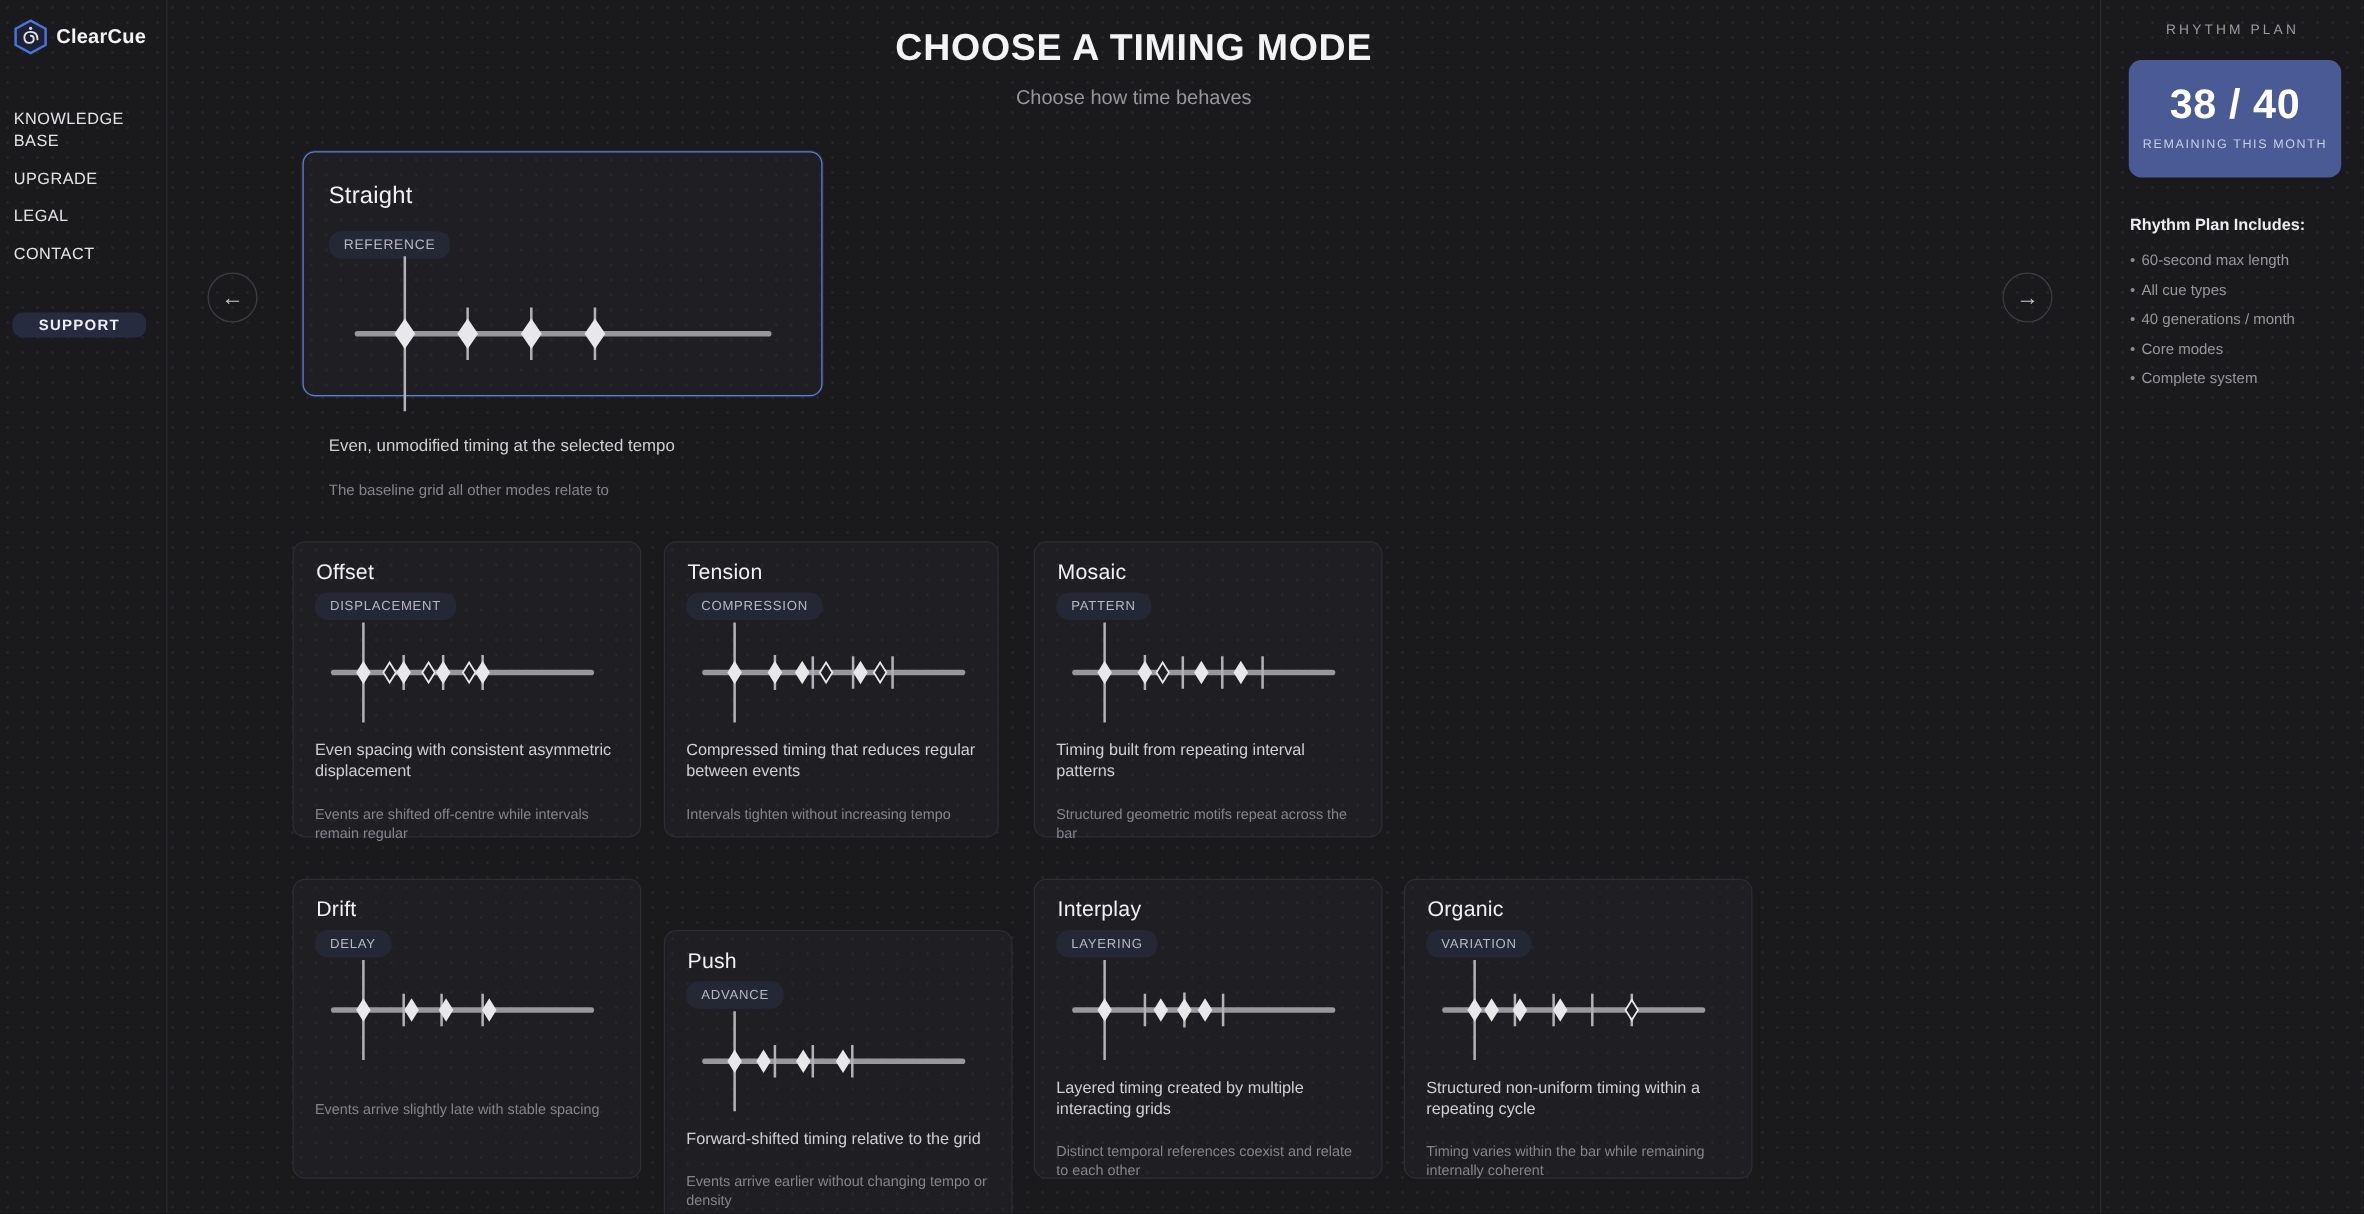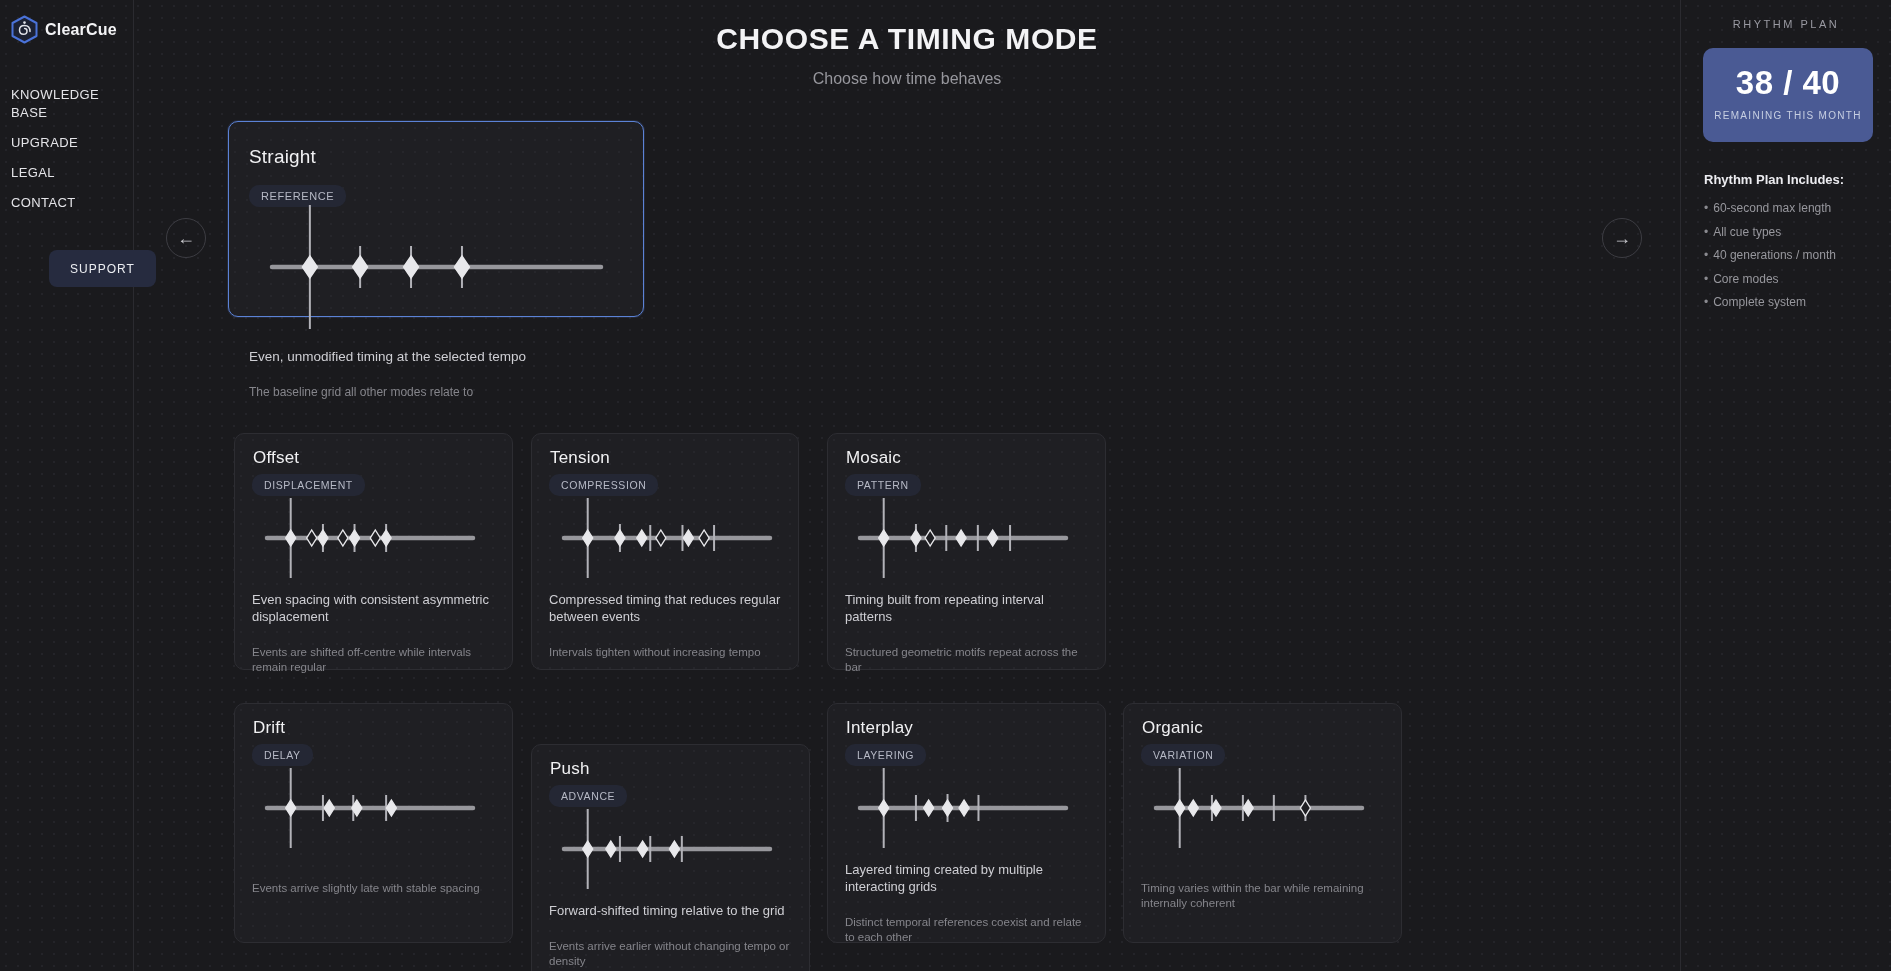--- a/index.html
+++ b/index.html
@@ -12,23 +12,23 @@
     background-size:12px 12px;
     color:#f1f1f3;
   }
   
   .sidebar { position:absolute; left:0; top:0; width:134px; height:100%; border-right:1px solid #2b2b30; }
   .logo-row { display:flex; align-items:center; gap:7px; padding:15px 10px 0 11px; cursor:pointer; }
   .logo-name { font-size:16px; font-weight:700; color:#f3f3f5; letter-spacing:.2px; }
   .nav { position:absolute; top:86px; left:11px; right:6px; list-style:none; }
   .nav li { font-size:13px; font-weight:500; color:#e4e4e8; letter-spacing:.4px; line-height:18px; margin-bottom:12px; cursor:pointer; }
   .support-btn {
-    position:absolute; top:250px; left:10px; width:107px; height:37px;
+    position:absolute; top:250px; left:10px; width:107px; height:20px;
     background:#262b3f; border:none; border-radius:8px; color:#eceef2;
-    font-family:inherit; font-size:12px; font-weight:400; letter-spacing:1px; cursor:pointer;margin-left:39px;
+    font-family:inherit; font-size:12px; font-weight:700; letter-spacing:1px; cursor:pointer;
   }
   
   .rightpanel { position:absolute; left:1680px; top:0; width:211px; height:100%; border-left:1px solid #2b2b30; }
   .plan-label { margin-top:18px; text-align:center; font-size:11px; letter-spacing:2.5px; color:#9a9aa2; }
   .plan-card {
     position:absolute; top:48px; left:22px; width:170px; height:94px;
     background:var(--plan-bg, #4a5a94); border-radius:10px; text-align:center; padding-top:16px;
   }
   .plan-usage { font-size:33px; font-weight:700; color:#ffffff; letter-spacing:.5px; }
   .plan-caption { margin-top:8px; font-size:10px; letter-spacing:1.3px; color:#c7cfe2; }
@@ -65,21 +65,21 @@
   .card.featured .badge { top:63px; left:20px; font-size:11px; }
   .viz { position:absolute; top:52px; left:29px; }
   .card.featured .viz { top:80px; left:40px; }
   .desc-block { position:absolute; top:157px; left:17px; right:16px; }
   .card.featured .desc-block { top:226px; left:20px; right:20px; }
   .desc1 { font-size:13px; line-height:17px; color:#cfcfd4; }
   .card.featured .desc1 { font-size:13.5px; }
   .desc2 { margin-top:20px; font-size:11.5px; line-height:15px; color:#85858b; }
   .card.featured .desc2 { font-size:12px; }
   
-  .card.featured      { left:228px; top:121px;  width:416px; height:196px;text-decoration:underline; }
+  .card.featured      { left:242px; top:121px;  width:416px; height:196px;text-decoration:underline; }
   .card.pos-r2c1      { left:234px; top:433px;  width:279px; height:237px; }
   .card.pos-r2c2      { left:531px; top:433px;  width:268px; height:237px; }
   .card.pos-r2c3      { left:827px; top:433px;  width:279px; height:237px; }
   .card.pos-r3c1      { left:234px; top:703px;  width:279px; height:240px; }
   .card.pos-r3c2      { left:531px; top:744px;  width:279px; height:240px; }
   .card.pos-r3c3      { left:827px; top:703px;  width:279px; height:240px; }
   .card.pos-r3c4      { left:1123px; top:703px; width:279px; height:240px; }
 </style>
 </head>
 <body>
@@ -273,20 +273,21 @@
           <polygon points="40.28,44 45.28,52 40.28,60 35.28,52" fill="#e8e8eb" stroke="#e8e8eb" stroke-width="1.4"></polygon>
           <line x1="58.93600000000001" y1="39" x2="58.93600000000001" y2="65" stroke="#b2b2b8" stroke-width="2"></line>
           <polygon points="62.964,44 67.964,52 62.964,60 57.964,52" fill="#e8e8eb" stroke="#e8e8eb" stroke-width="1.4"></polygon>
           <line x1="89.88799999999999" y1="39" x2="89.88799999999999" y2="65" stroke="#b2b2b8" stroke-width="2"></line>
           <polygon points="95.188,44 100.188,52 95.188,60 90.188,52" fill="#e8e8eb" stroke="#e8e8eb" stroke-width="1.4"></polygon>
           <line x1="120.83999999999999" y1="39" x2="120.83999999999999" y2="65" stroke="#b2b2b8" stroke-width="2"></line>
           <line x1="152.428" y1="39" x2="152.428" y2="65" stroke="#b2b2b8" stroke-width="2"></line>
           <polygon points="152.428,44 157.428,52 152.428,60 147.428,52" fill="#1f1f23" stroke="#e8e8eb" stroke-width="1.4"></polygon>
         </svg></div>
     <div class="desc-block">
+      <div class="desc1">Structured non-uniform timing within a repeating cycle</div>
       <div class="desc2">Timing varies within the bar while remaining internally coherent</div>
     </div>
   </div>
 
   <aside class="rightpanel">
     <div class="plan-label">RHYTHM PLAN</div>
     <div class="plan-card">
       <div class="plan-usage">38 / 40</div>
       <div class="plan-caption">REMAINING THIS MONTH</div>
     </div>

